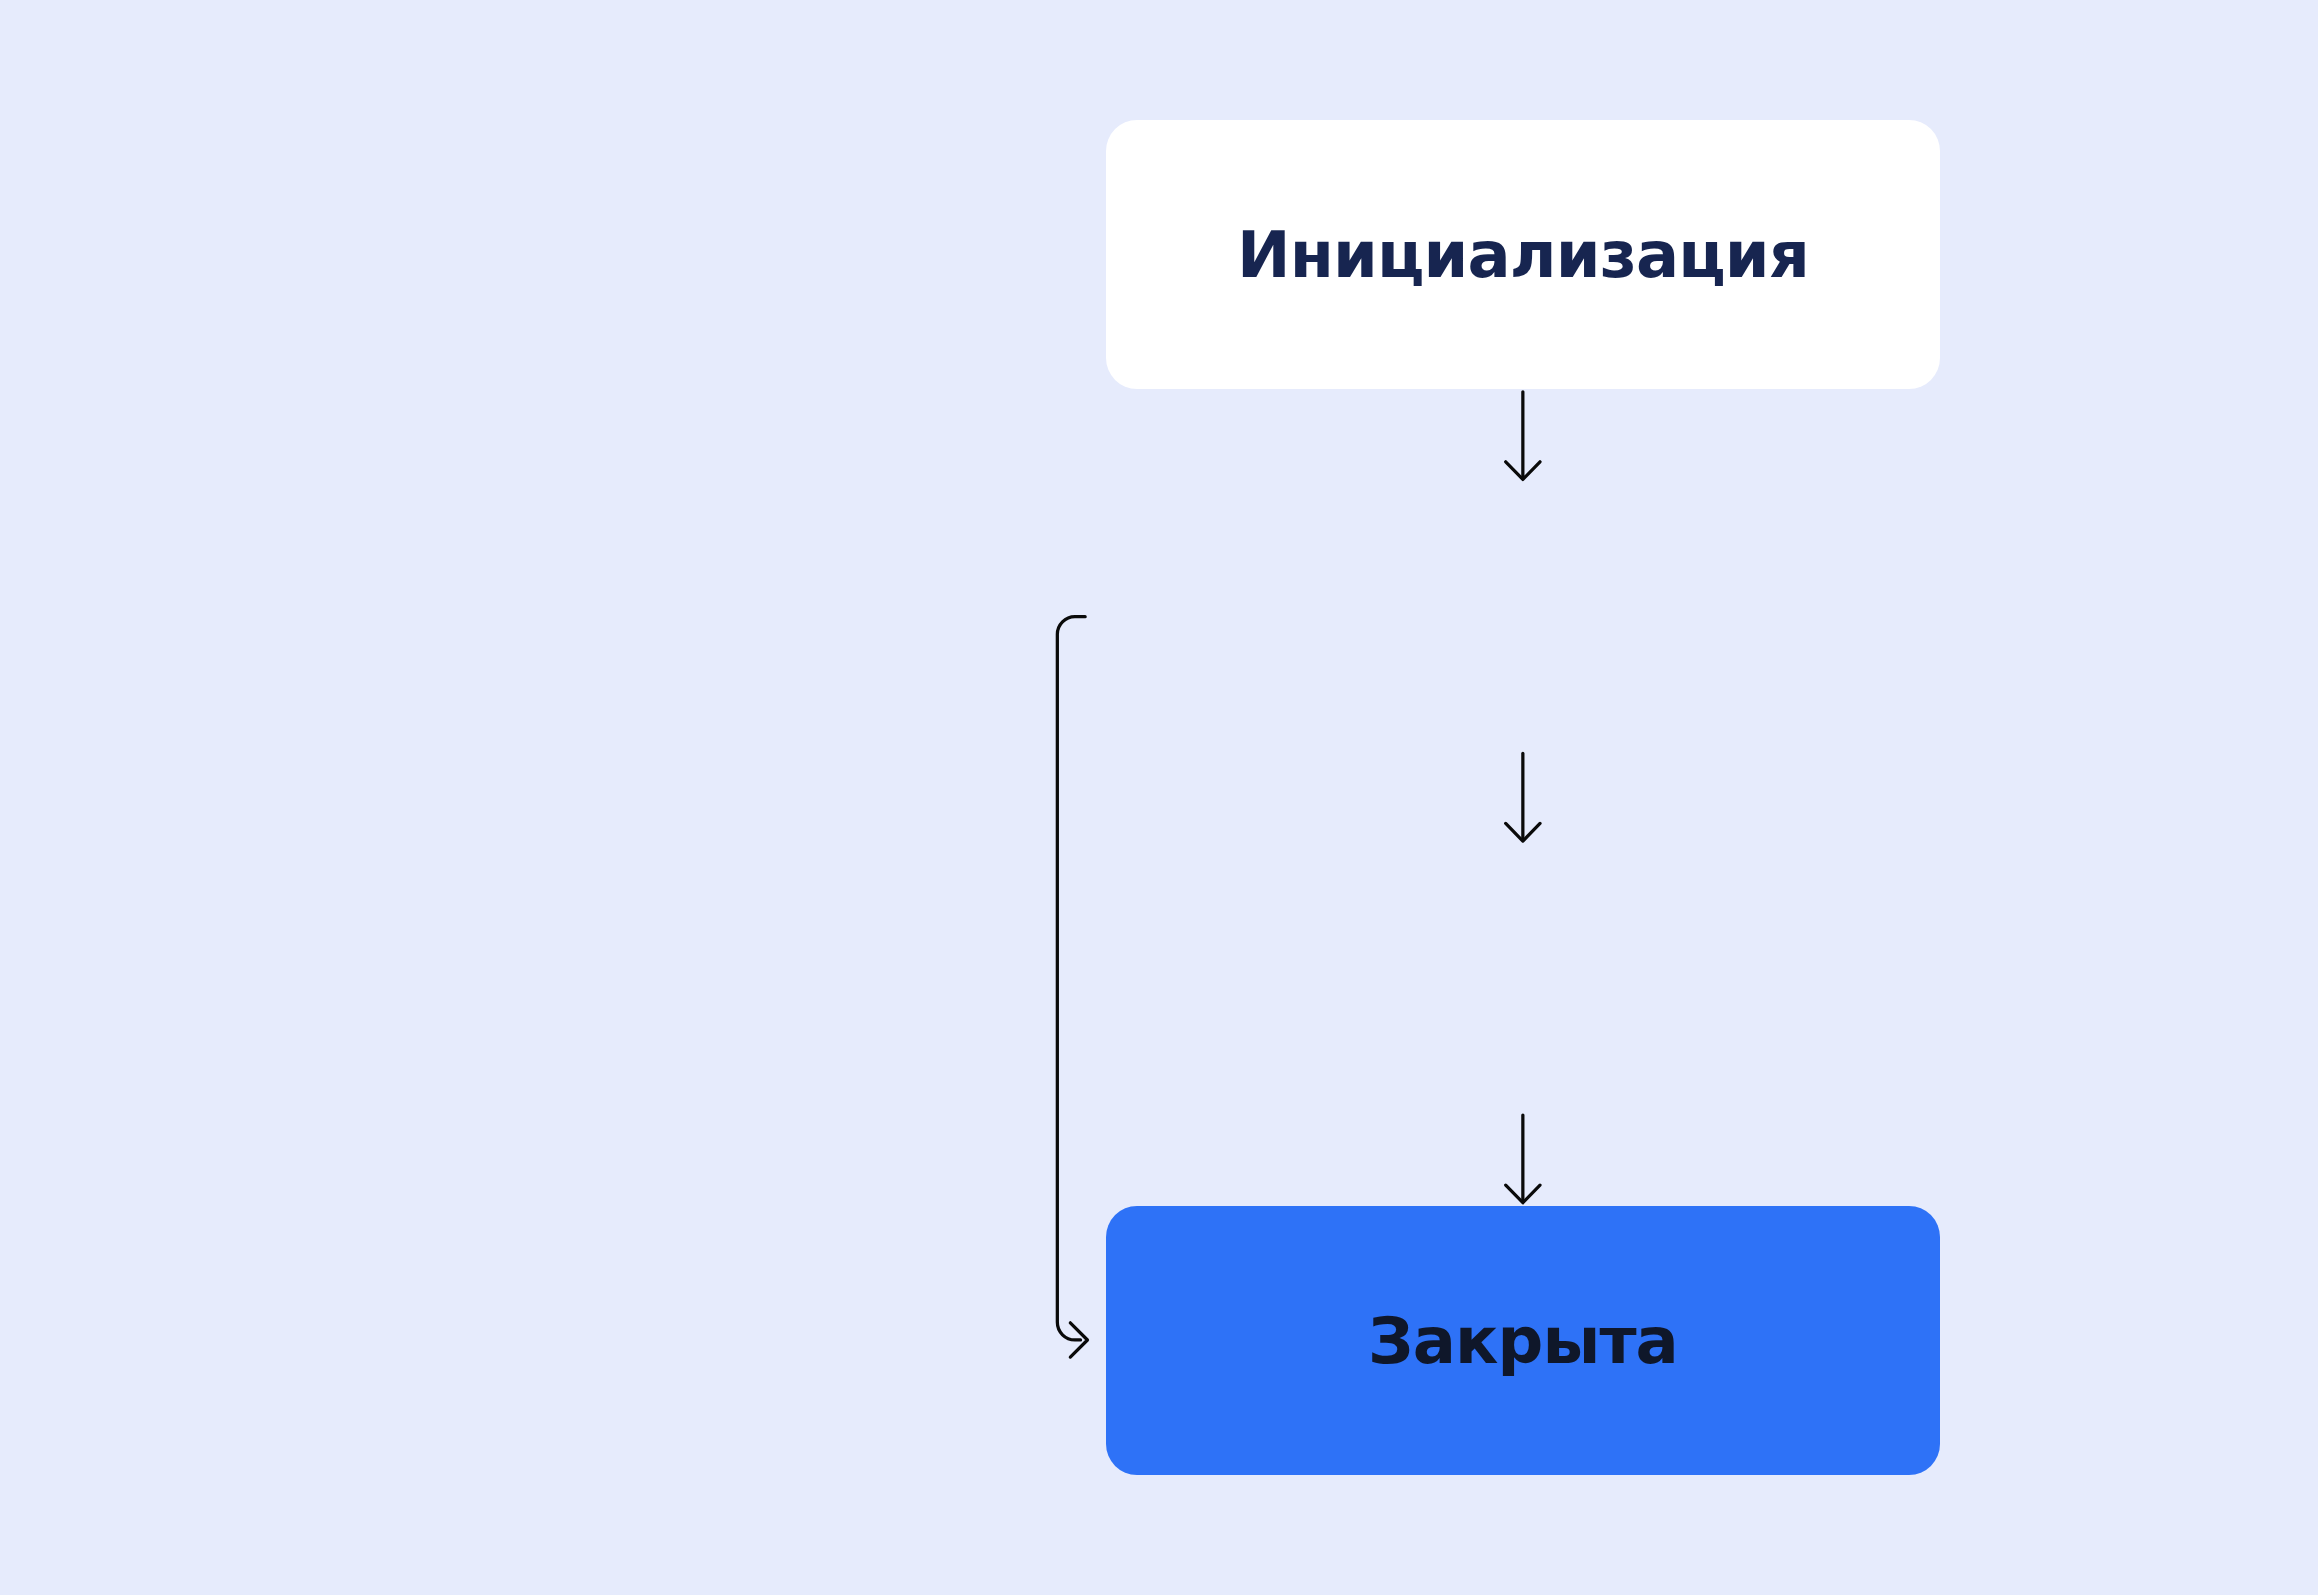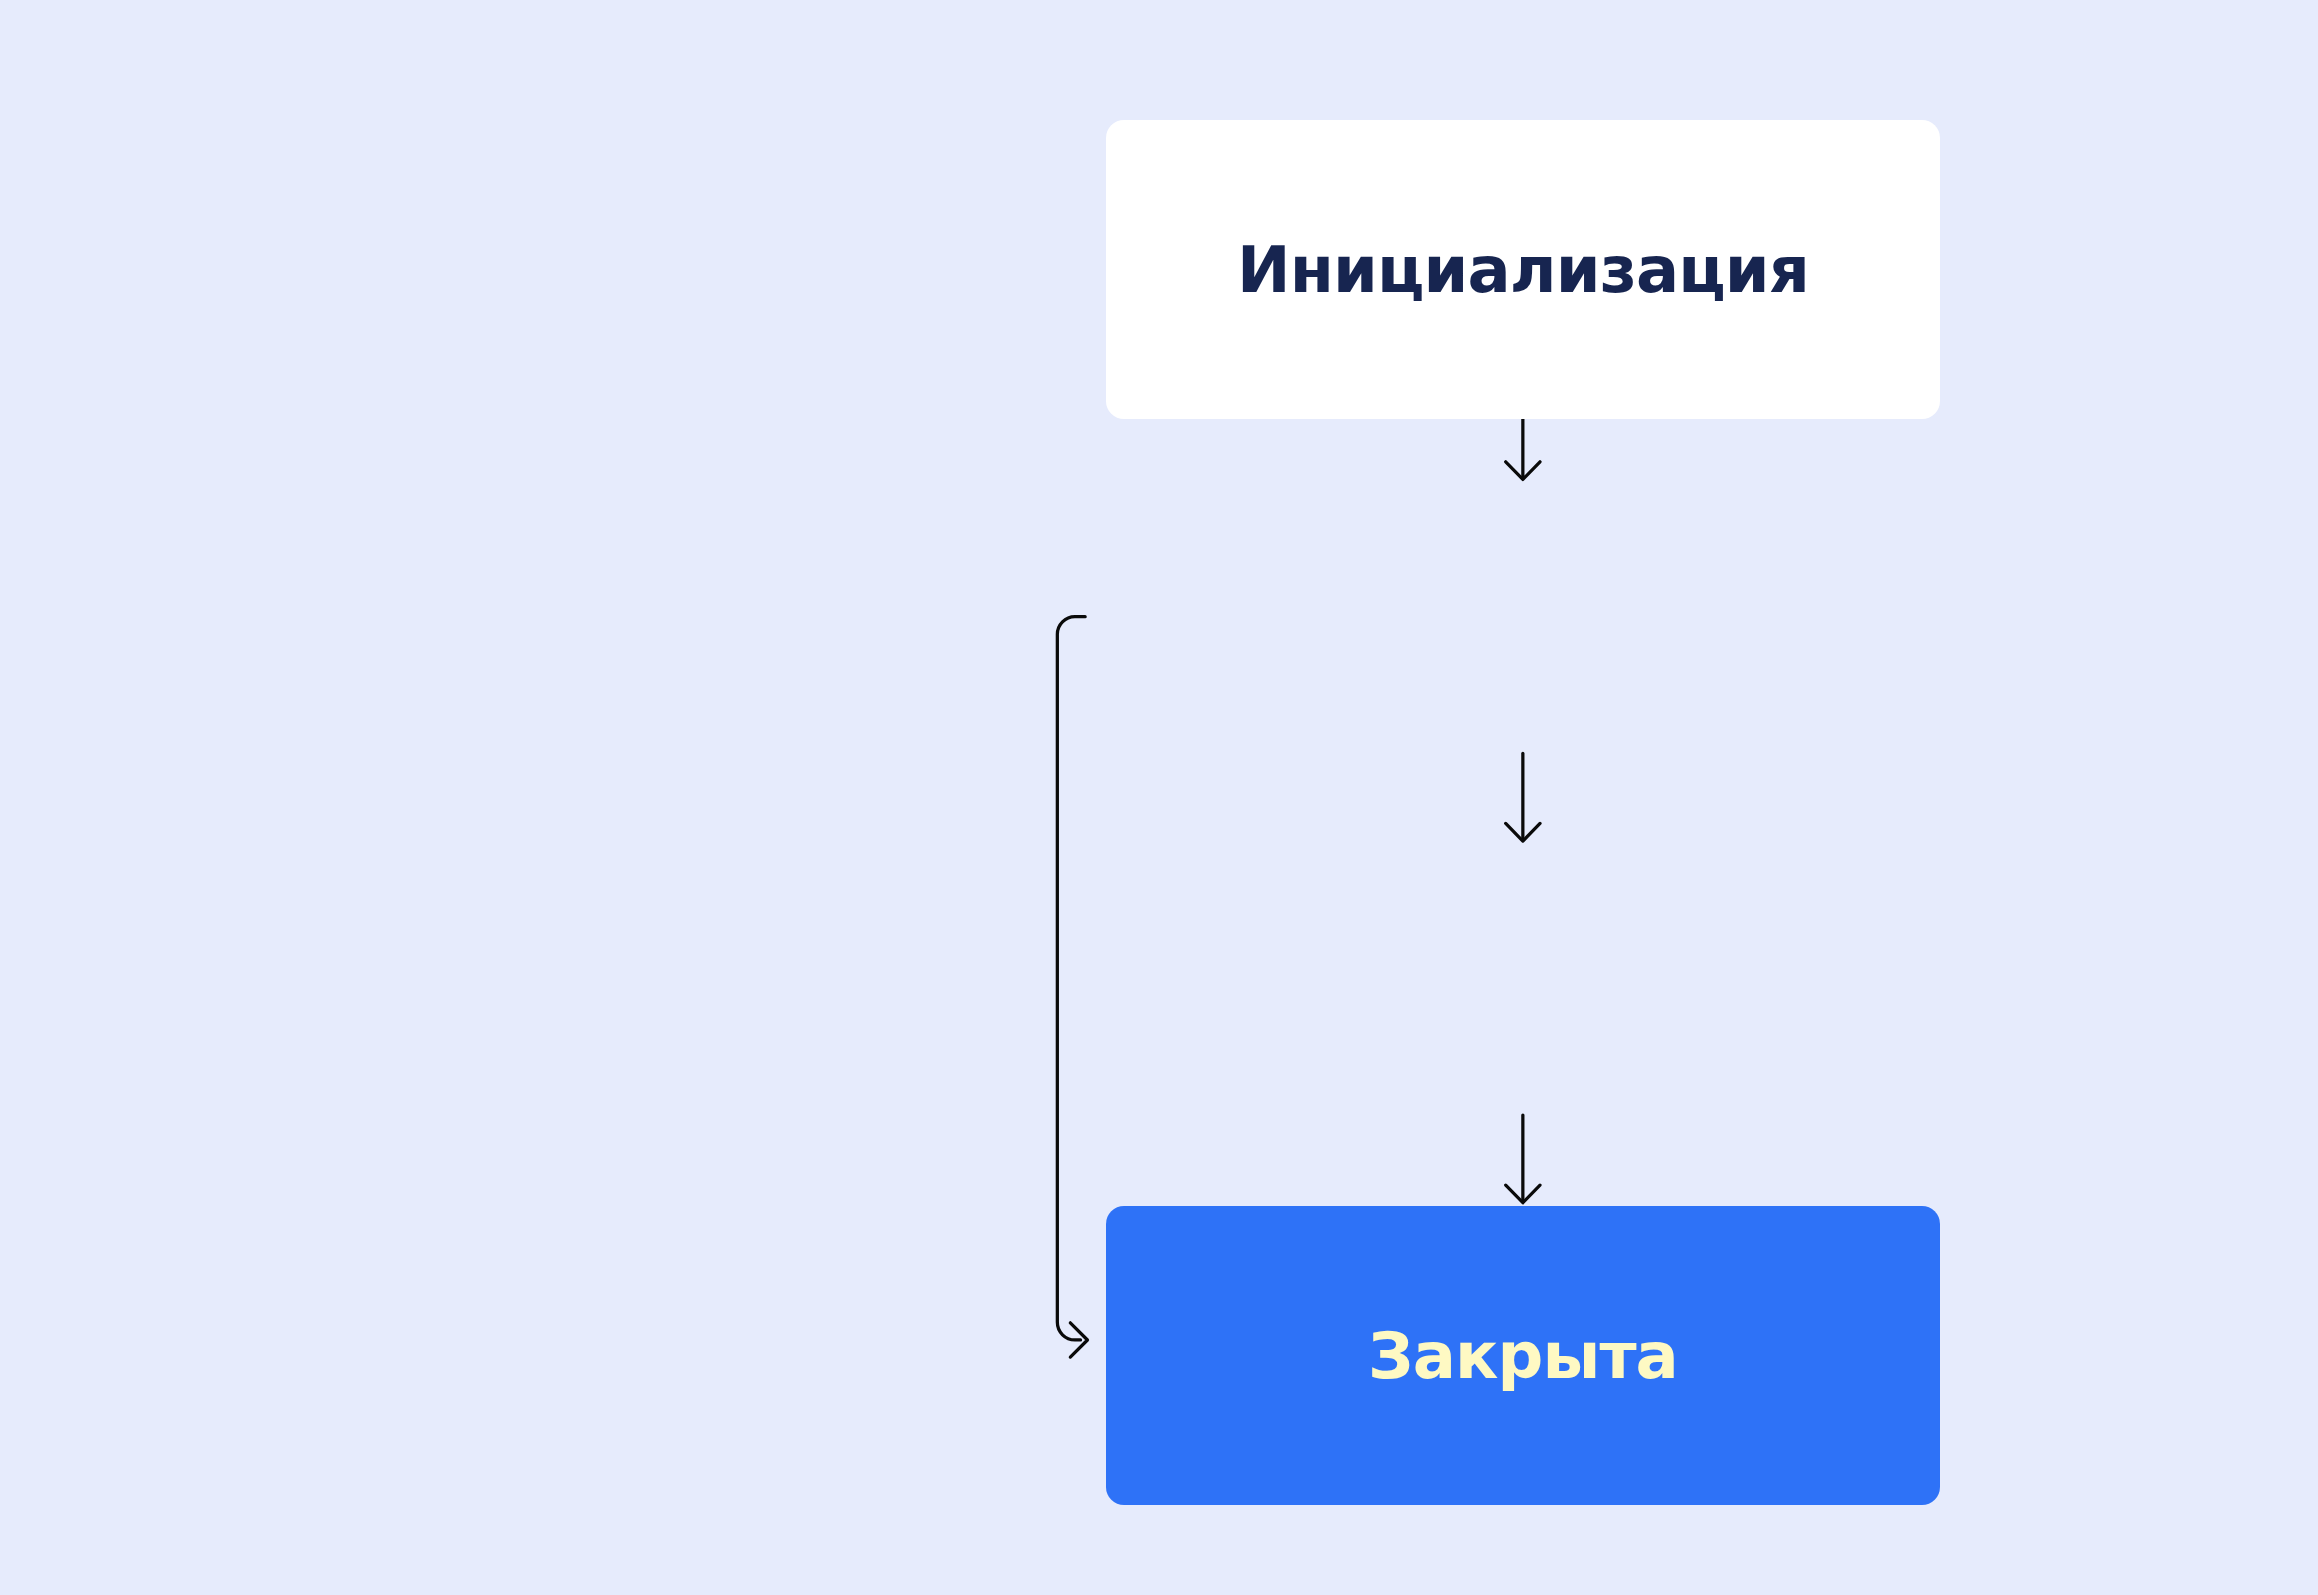--- a/index.html
+++ b/index.html
@@ -28,40 +28,40 @@
     fill: none;
     stroke: #0A0A0A;
     stroke-width: 7;
     stroke-linecap: round;
     stroke-linejoin: round;
   }
   .node {
     position: absolute;
     left: 1106px;
     width: 834px;
-    height: 299px;
+    height: 269px;
     background: #FFFFFF;
-    border-radius: 18px;
+    border-radius: 31px;
     display: flex;
     align-items: center;
     justify-content: center;
     color: #172550;
     font-size: 64px;
     font-weight: 700;
     letter-spacing: -0.9px;
     white-space: nowrap;
     text-align: center;
   }
   .node-1 { top: 120px; }
   .node-2 { top: 482px; }
   .node-3 { top: 844px; }
   .node-4 {
     top: 1206px;
     background: #2E72F7;
-    color: #fef9c3;
+    color: #0f172a;
   }
 </style>
 </head>
 <body>
 
 <div class="canvas">
 
   <svg class="edges" viewBox="0 0 6560 3440" xmlns="http://www.w3.org/2000/svg">
 
     <g>

